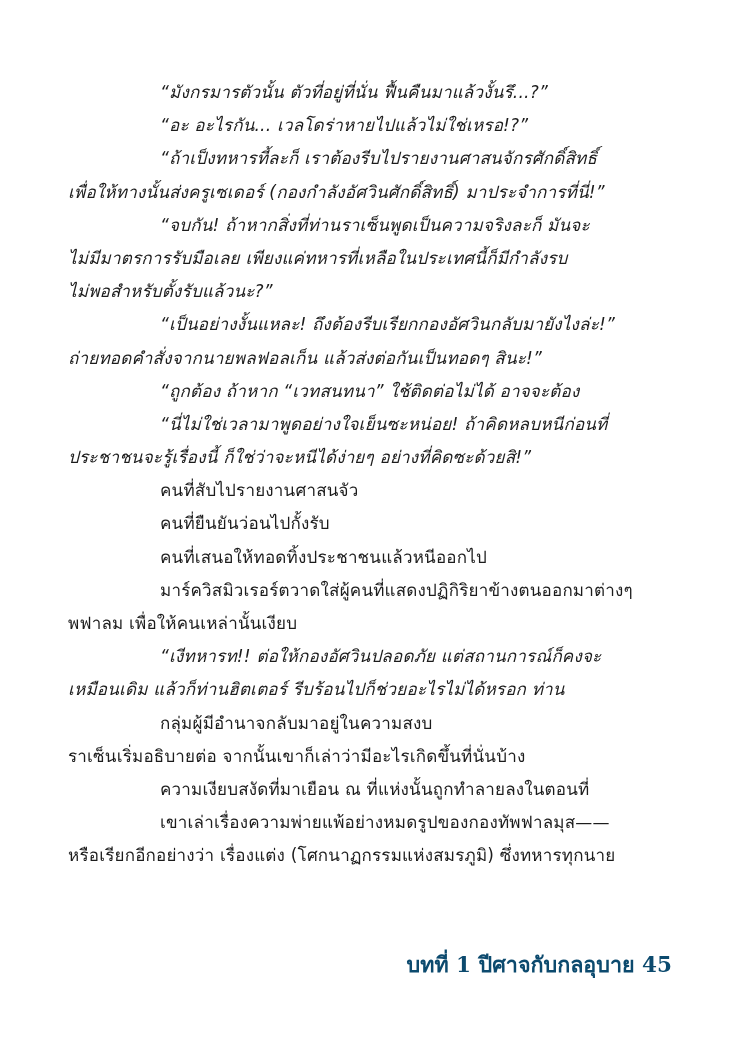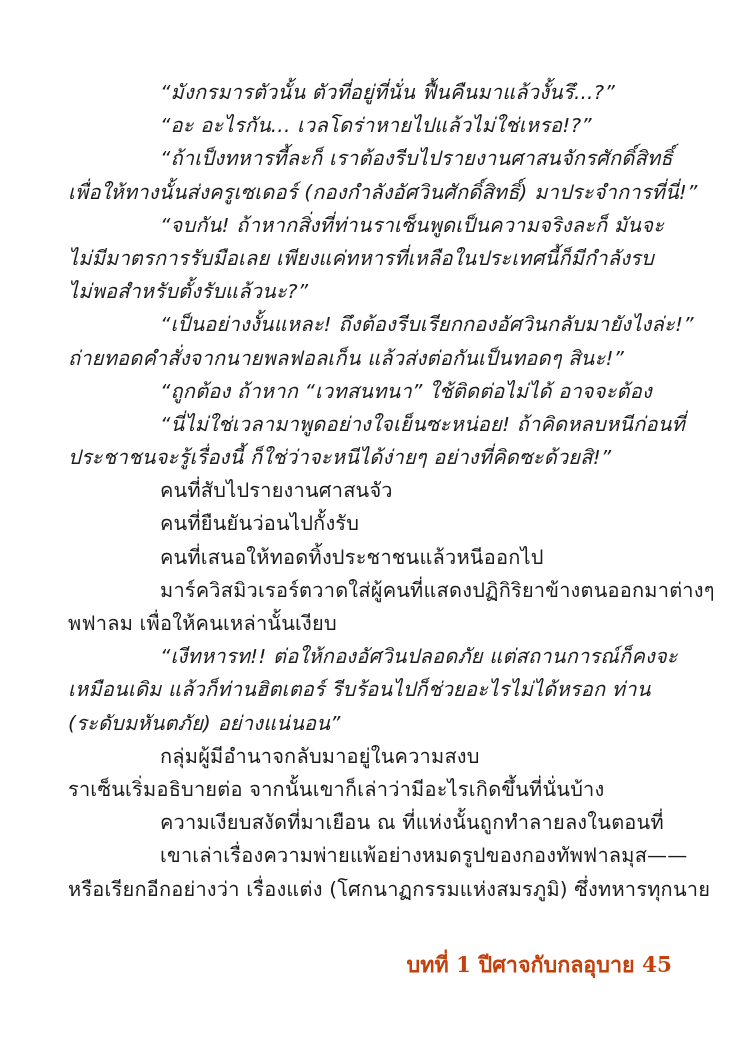--- a/index.html
+++ b/index.html
@@ -19,34 +19,34 @@
   .text-block {
     position: absolute;
     left: 68px;
     top: 76px;
     width: 606px;
     color: #1c1c1c;
   }
   .line {
     height: 33.2px;
     line-height: 33.2px;
-    font-size: 20px;
+    font-size: 17px;
     white-space: nowrap;
     letter-spacing: 0.2px;
   }
   .line.indent { padding-left: 92px; }
   .line.italic { font-style: italic; }
   .footer {
     position: absolute;
     right: 66px;
     top: 948px;
     font-size: 21.5px;
     line-height: 33px;
     font-weight: 600;
-    color: #c2410c;
+    color: #0c4a6e;
     font-family: "DejaVu Serif", serif;
     white-space: nowrap;
   }
 </style>
 </head>
 <body>
 
 <div class="page">
   <div class="text-block" id="text-block">
       <div class="line italic indent">“มังกรมารตัวนั้น ตัวที่อยู่ที่นั่น ฟื้นคืนมาแล้วงั้นรึ...?”</div>
@@ -61,21 +61,20 @@
       <div class="line italic indent">“ถูกต้อง ถ้าหาก “เวทสนทนา” ใช้ติดต่อไม่ได้ อาจจะต้อง</div>
       <div class="line italic indent">“นี่ไม่ใช่เวลามาพูดอย่างใจเย็นซะหน่อย! ถ้าคิดหลบหนีก่อนที่</div>
       <div class="line italic">ประชาชนจะรู้เรื่องนี้ ก็ใช่ว่าจะหนีได้ง่ายๆ อย่างที่คิดซะด้วยสิ!”</div>
       <div class="line indent">คนที่สับไปรายงานศาสนจัว</div>
       <div class="line indent">คนที่ยืนยันว่อนไปกั้งรับ</div>
       <div class="line indent">คนที่เสนอให้ทอดทิ้งประชาชนแล้วหนีออกไป</div>
       <div class="line indent">มาร์ควิสมิวเรอร์ตวาดใส่ผู้คนที่แสดงปฏิกิริยาข้างตนออกมาต่างๆ</div>
       <div class="line">พฟาลม เพื่อให้คนเหล่านั้นเงียบ</div>
       <div class="line italic indent">“เงีทหารท!! ต่อให้กองอัศวินปลอดภัย แต่สถานการณ์ก็คงจะ</div>
       <div class="line italic">เหมือนเดิม แล้วก็ท่านฮิตเตอร์ รีบร้อนไปก็ช่วยอะไรไม่ได้หรอก ท่าน</div>
-      <div class="line italic">(ระดับมหันตภัย) อย่างแน่นอน”</div>
       <div class="line indent">กลุ่มผู้มีอำนาจกลับมาอยู่ในความสงบ</div>
       <div class="line">ราเซ็นเริ่มอธิบายต่อ จากนั้นเขาก็เล่าว่ามีอะไรเกิดขึ้นที่นั่นบ้าง</div>
       <div class="line indent">ความเงียบสงัดที่มาเยือน ณ ที่แห่งนั้นถูกทำลายลงในตอนที่</div>
       <div class="line indent">เขาเล่าเรื่องความพ่ายแพ้อย่างหมดรูปของกองทัพฟาลมุส——</div>
       <div class="line">หรือเรียกอีกอย่างว่า เรื่องแต่ง (โศกนาฏกรรมแห่งสมรภูมิ) ซึ่งทหารทุกนาย</div>
     </div>
   <div class="footer">
     <span>บทที่ 1 ปีศาจกับกลอุบาย 45</span>
   </div>
 </div>

